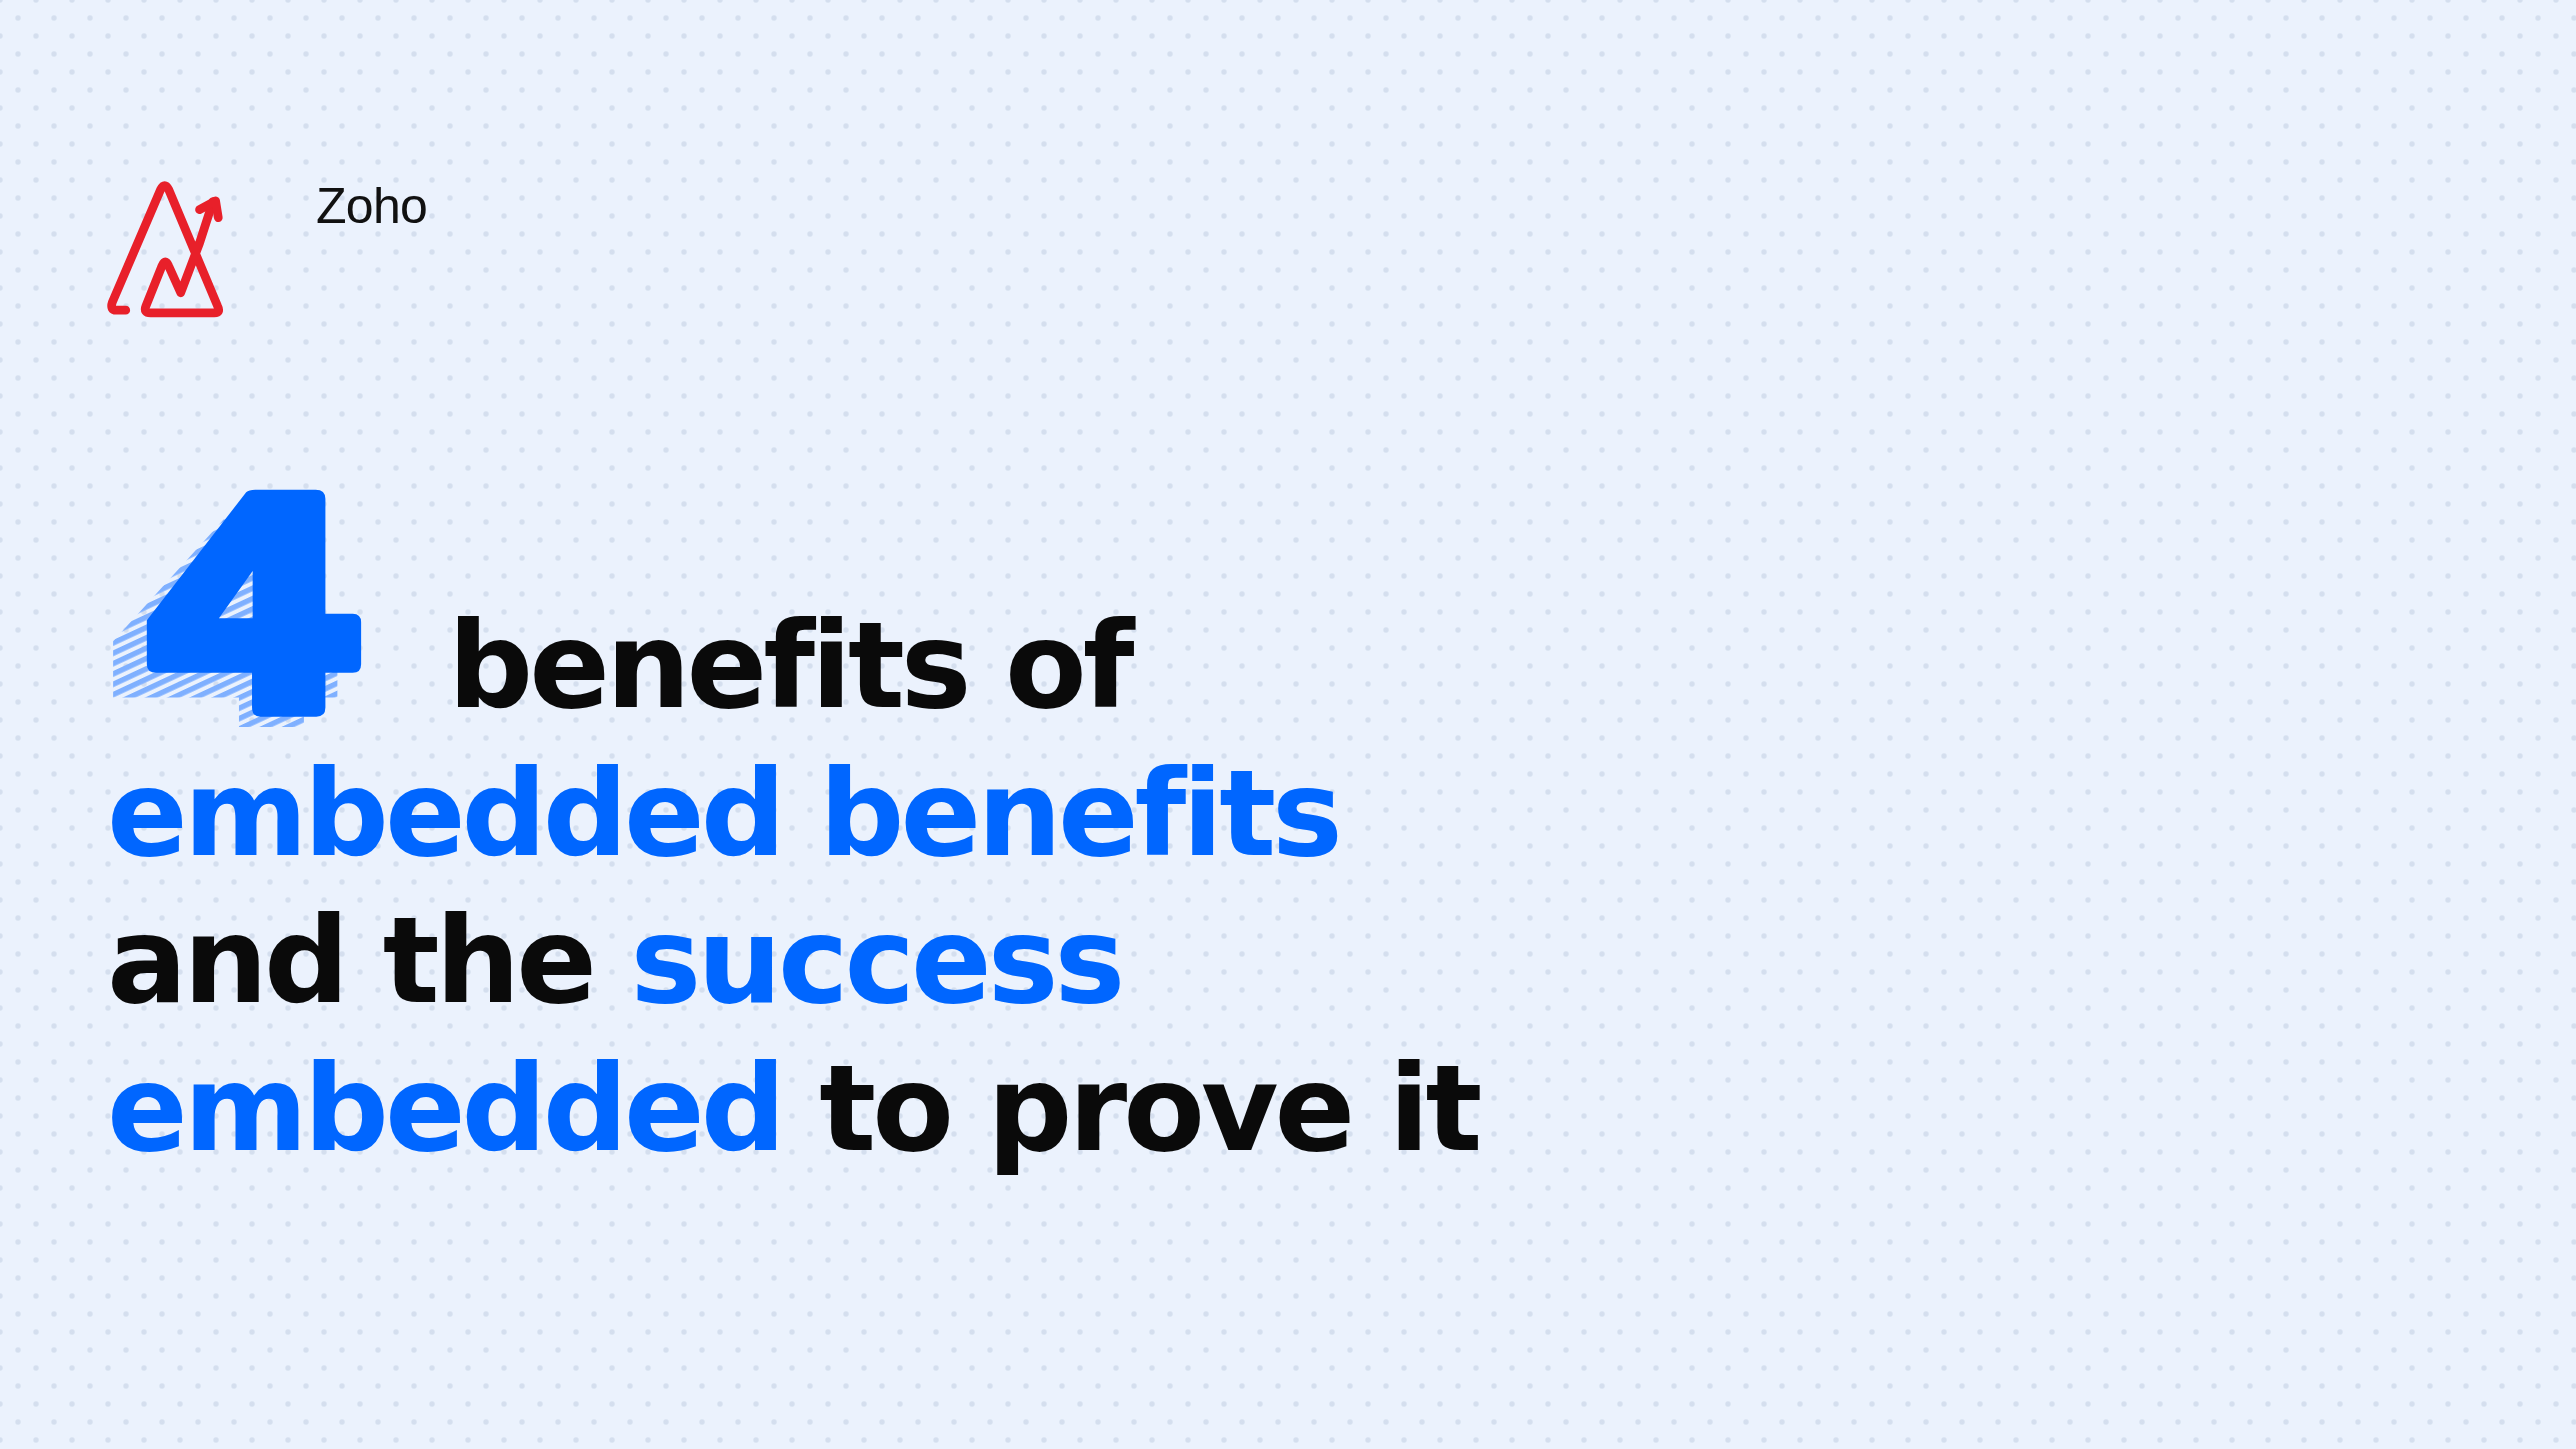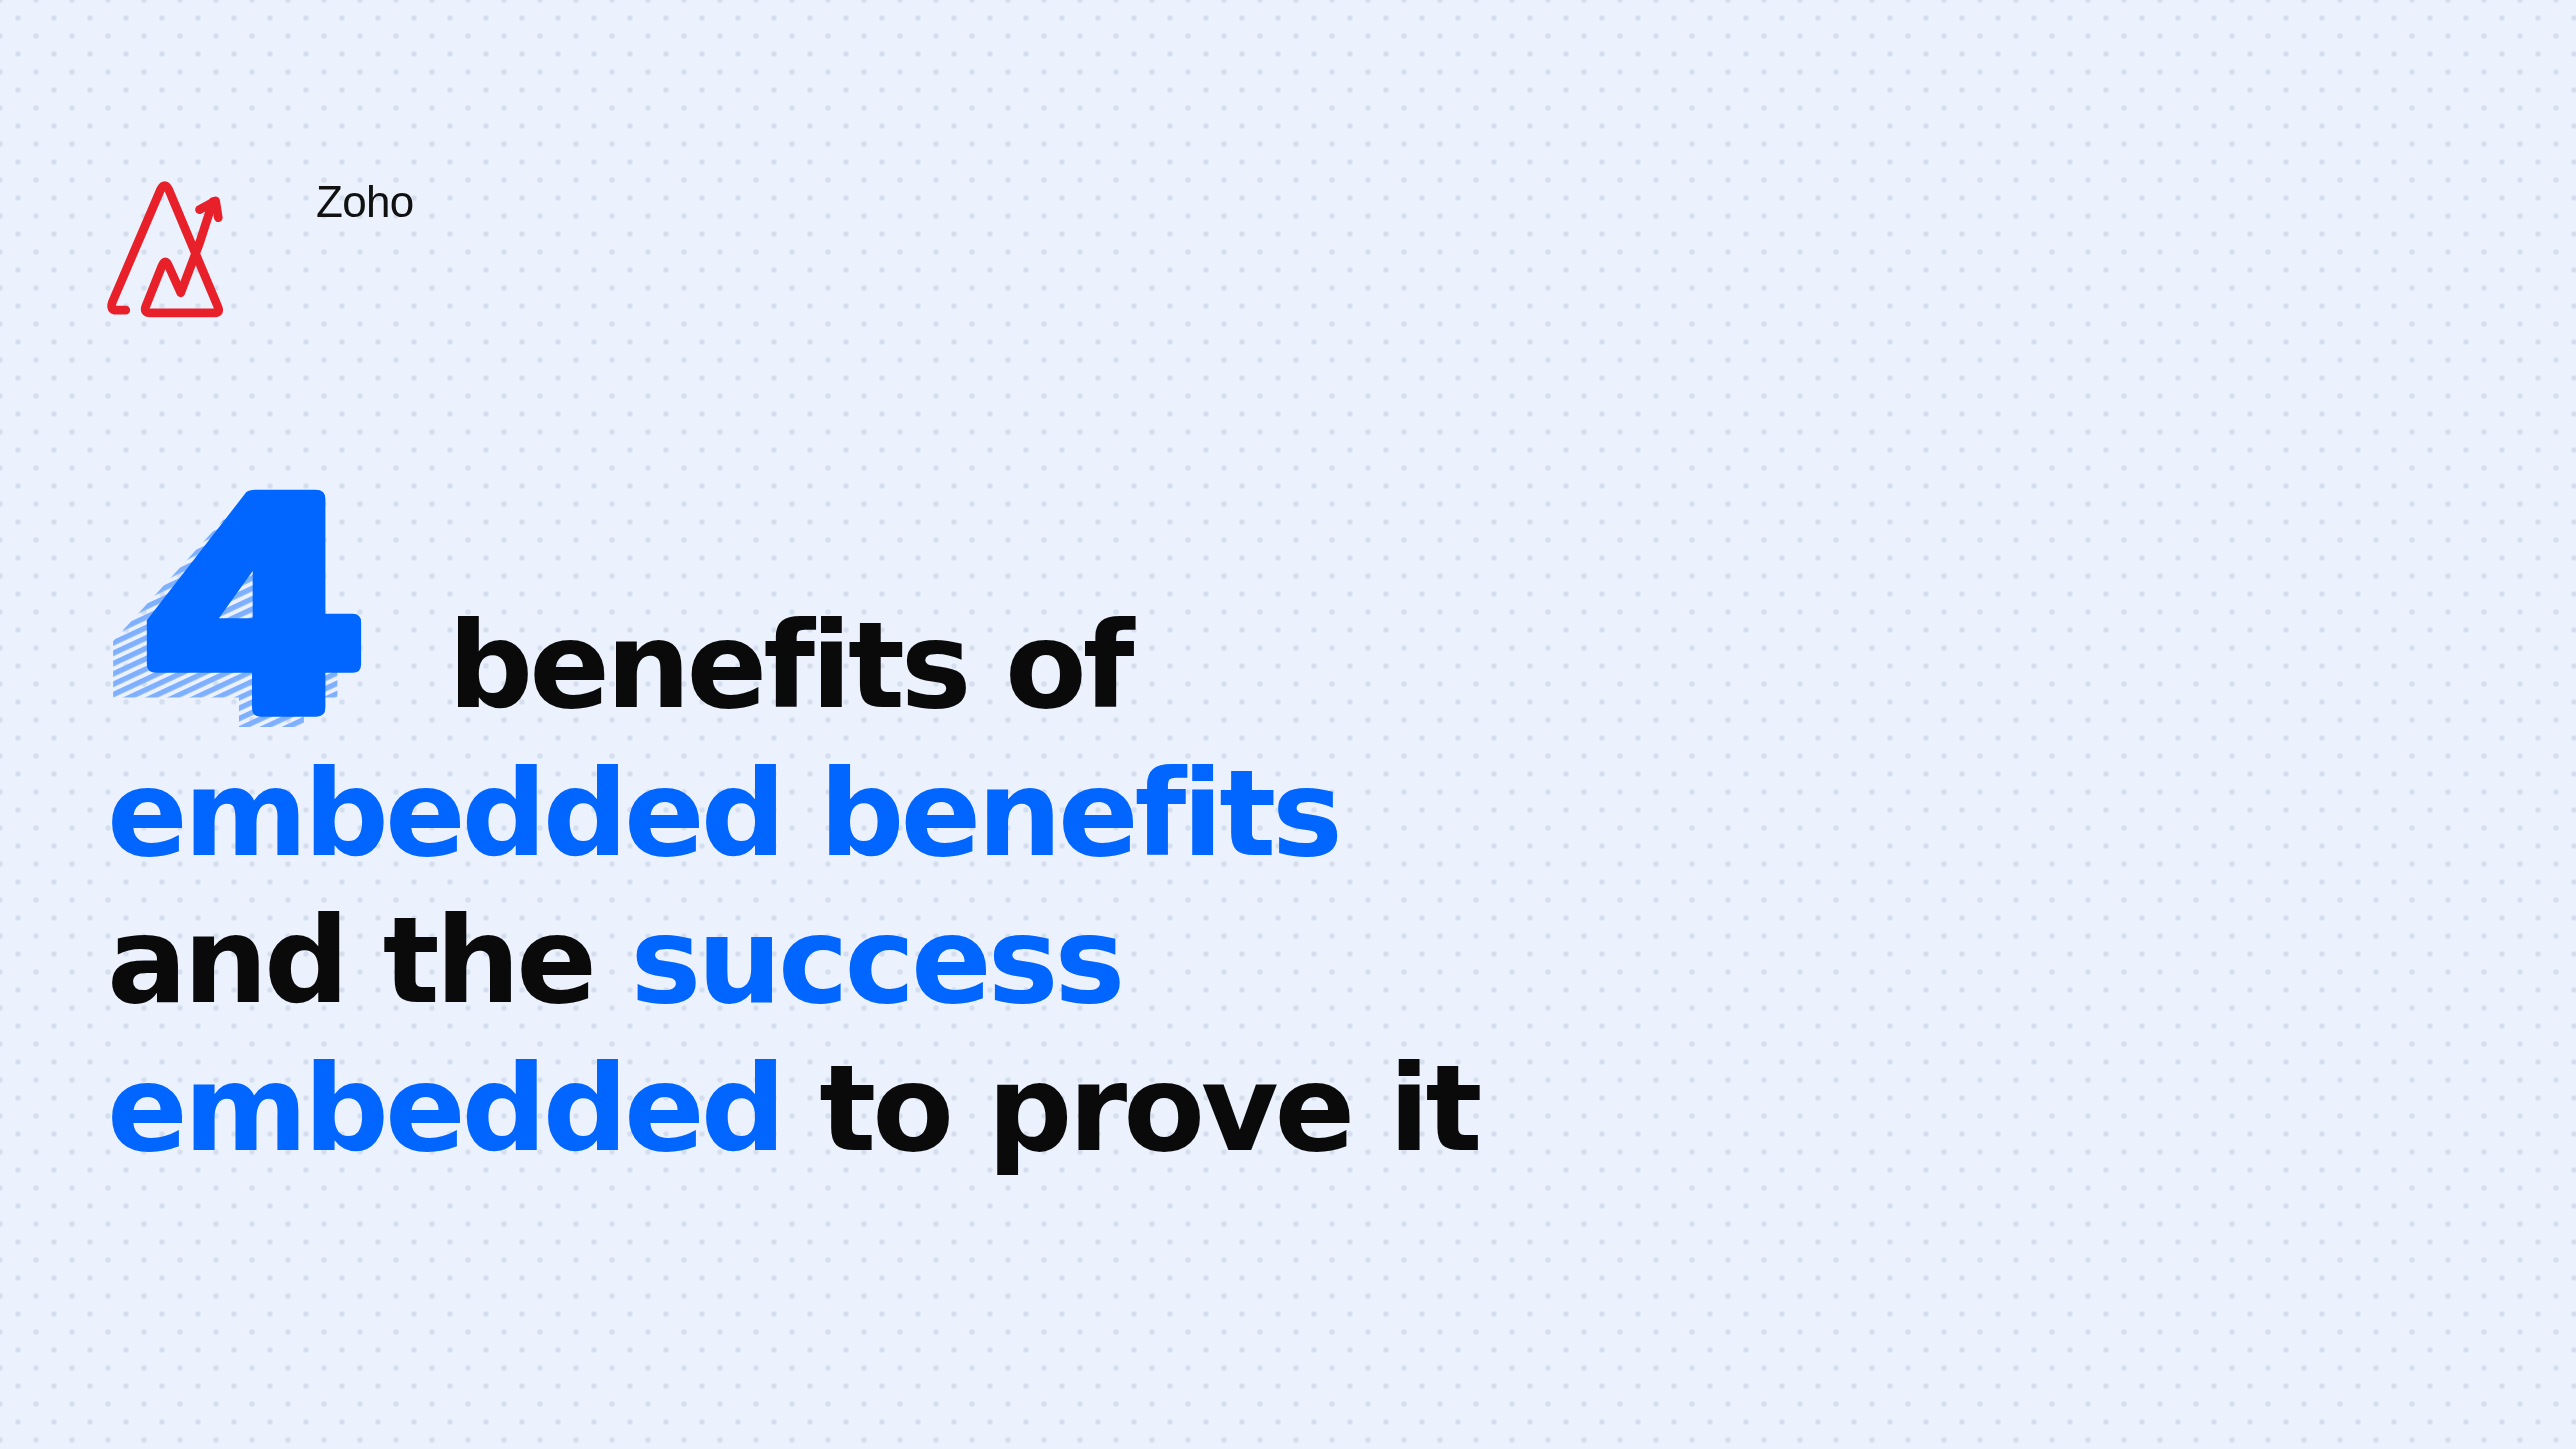--- a/index.html
+++ b/index.html
@@ -8,21 +8,21 @@
     background-color:#ebf2fd;
     background-image:
       radial-gradient(circle, rgba(170,185,210,0.35) 2px, transparent 3.4px),
       radial-gradient(circle, rgba(170,185,210,0.35) 2px, transparent 3.4px);
     background-size:36px 36px, 36px 36px;
     background-position:0 0, 18px 18px;
     font-family:"Liberation Sans", sans-serif;
   }
   .logo { position:absolute; left:107px; top:164px; width:631px; height:161px; }
   .logo-mark { position:absolute; left:0; top:0; width:181px; height:161px; }
-  .logo-zoho { position:absolute; left:209px; top:13.4px; font-size:44px; font-weight:400; color:#111; letter-spacing:-0.7px; }
+  .logo-zoho { position:absolute; left:209px; top:13.4px; font-size:50px; font-weight:400; color:#111; letter-spacing:-0.7px; }
   .logo-analytics { position:absolute; left:205px; top:64px; font-size:94px; font-weight:400; color:#111; letter-spacing:-1.3px; line-height:1; }
 
   .four { position:absolute; left:111px; top:486px; width:268px; height:241px; }
 
   .headline { position:absolute; left:107px; font-weight:700; font-size:119px; letter-spacing:-4px; line-height:1; white-space:nowrap; font-family:"DejaVu Sans", sans-serif; }
   .blue { color:#0066ff; }
   .black { color:#0a0a0a; }
   .line1 { left:448px; top:607px;text-align:right; }
   .line2 { top:755px; }
   .line3 { top:902px; }

